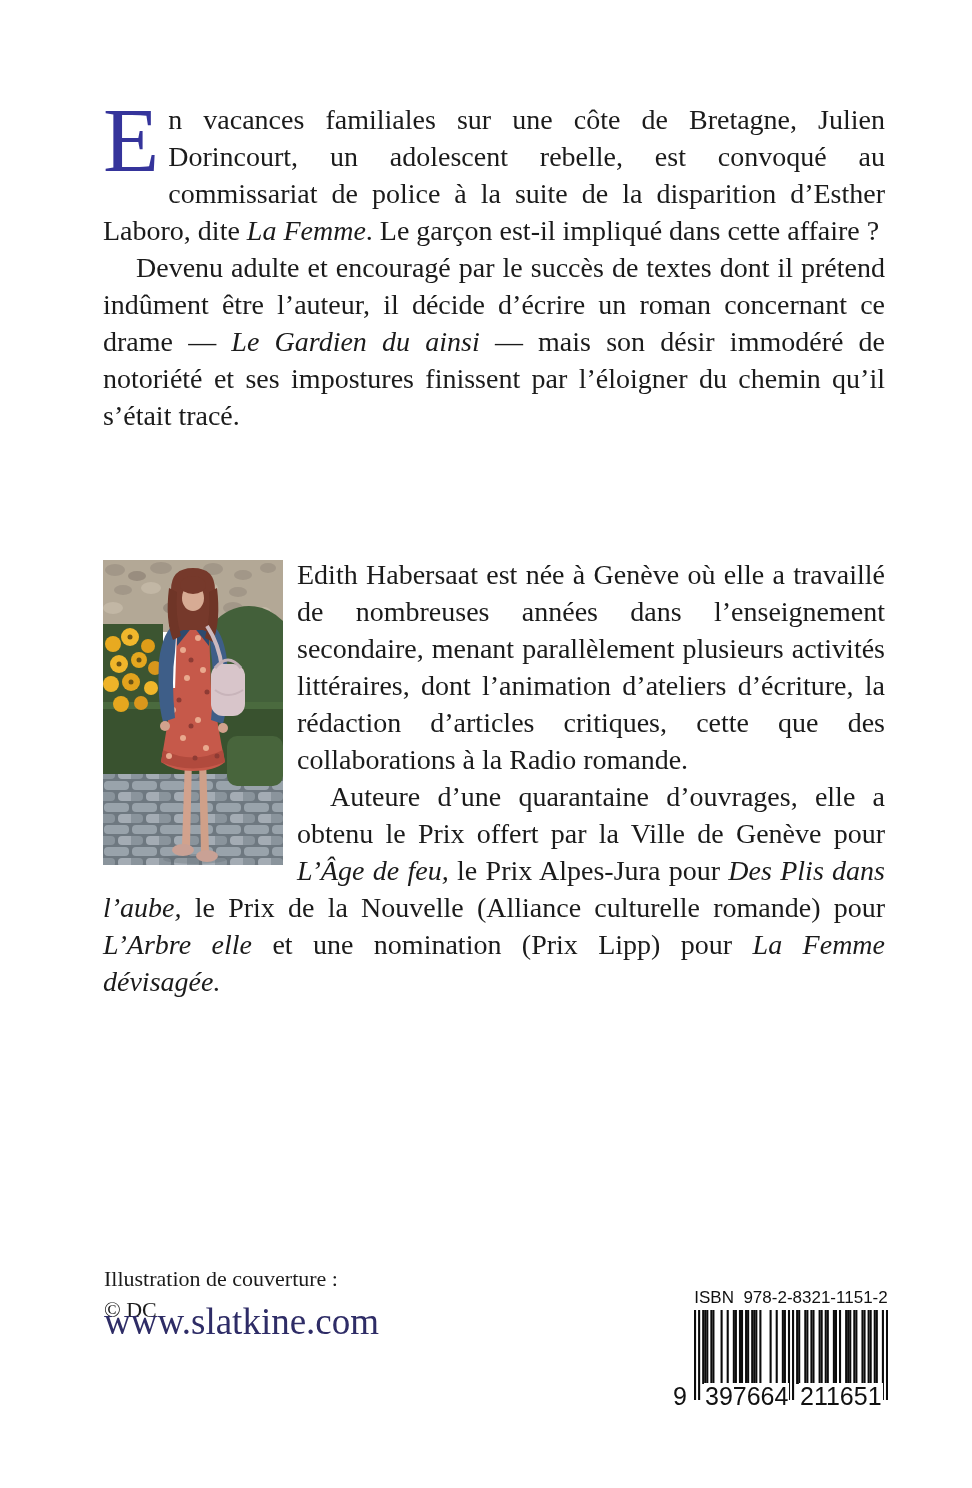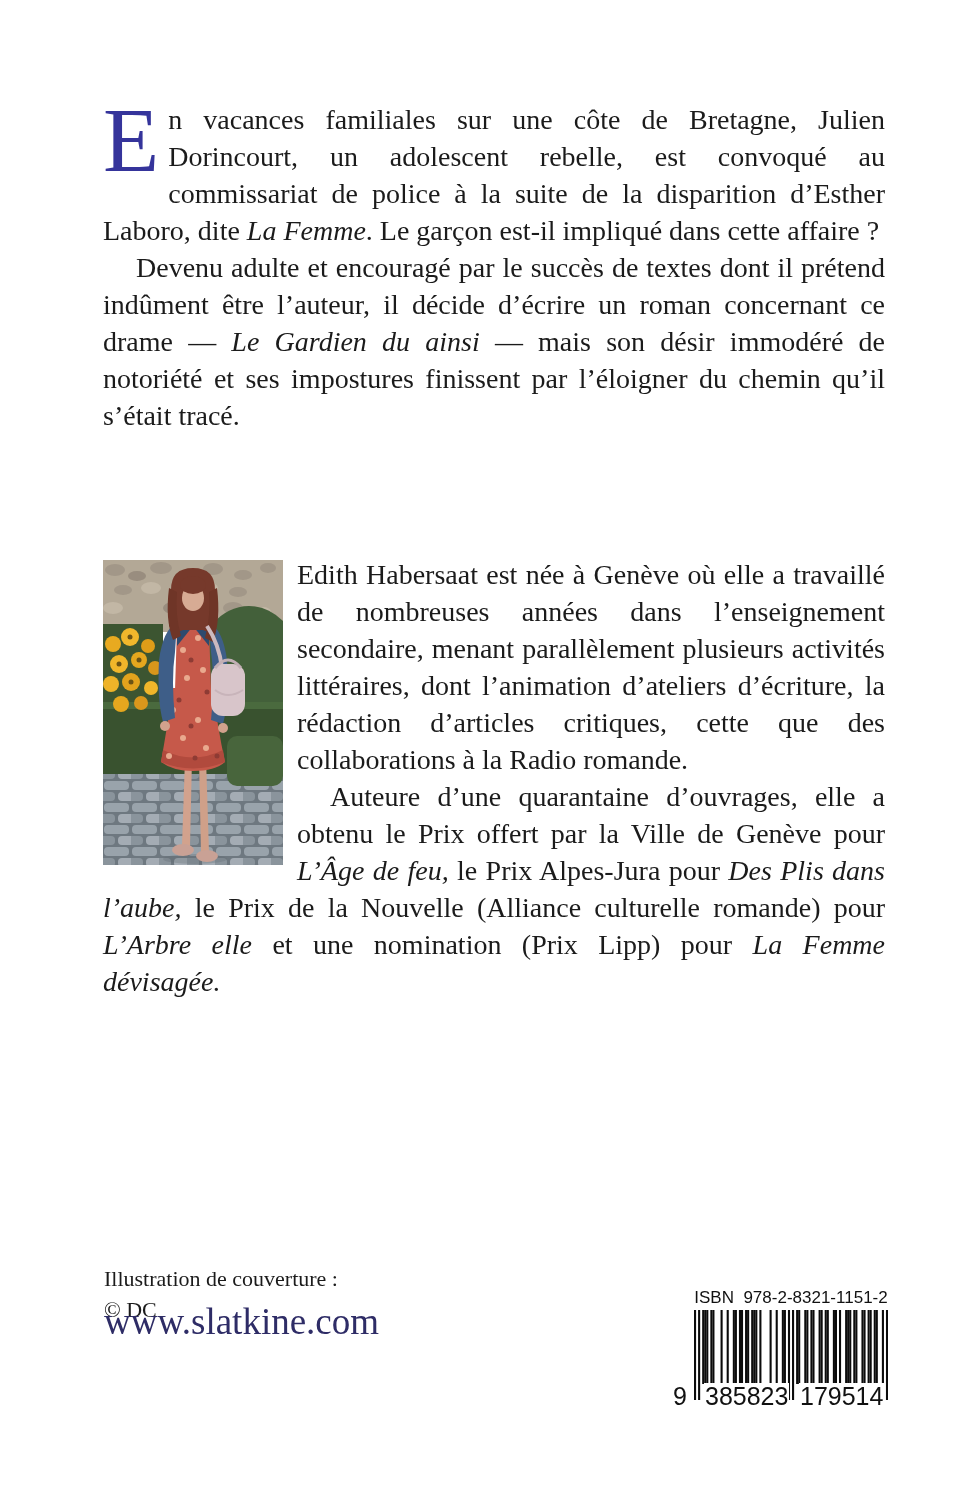--- a/index.html
+++ b/index.html
@@ -247,17 +247,17 @@
         <rect x="167.45" y="0" width="2.09" height="74" fill="#0c0c0c"></rect>
         <rect x="169.49" y="0" width="2.09" height="74" fill="#0c0c0c"></rect>
         <rect x="173.58" y="0" width="2.09" height="74" fill="#0c0c0c"></rect>
         <rect x="175.62" y="0" width="2.09" height="74" fill="#0c0c0c"></rect>
         <rect x="179.71" y="0" width="2.09" height="74" fill="#0c0c0c"></rect>
         <rect x="181.75" y="0" width="2.09" height="74" fill="#0c0c0c"></rect>
         <rect x="187.87" y="0" width="2.09" height="90" fill="#0c0c0c"></rect>
         <rect x="191.96" y="0" width="2.09" height="90" fill="#0c0c0c"></rect>
       </svg>
     <span class="bd bd9">9</span>
-    <span class="bd bdg1">385823</span>
-    <span class="bd bdg2">179514</span>
+    <span class="bd bdg1">397664</span>
+    <span class="bd bdg2">211651</span>
   </div>
 
 </div>
 
 </body></html>

